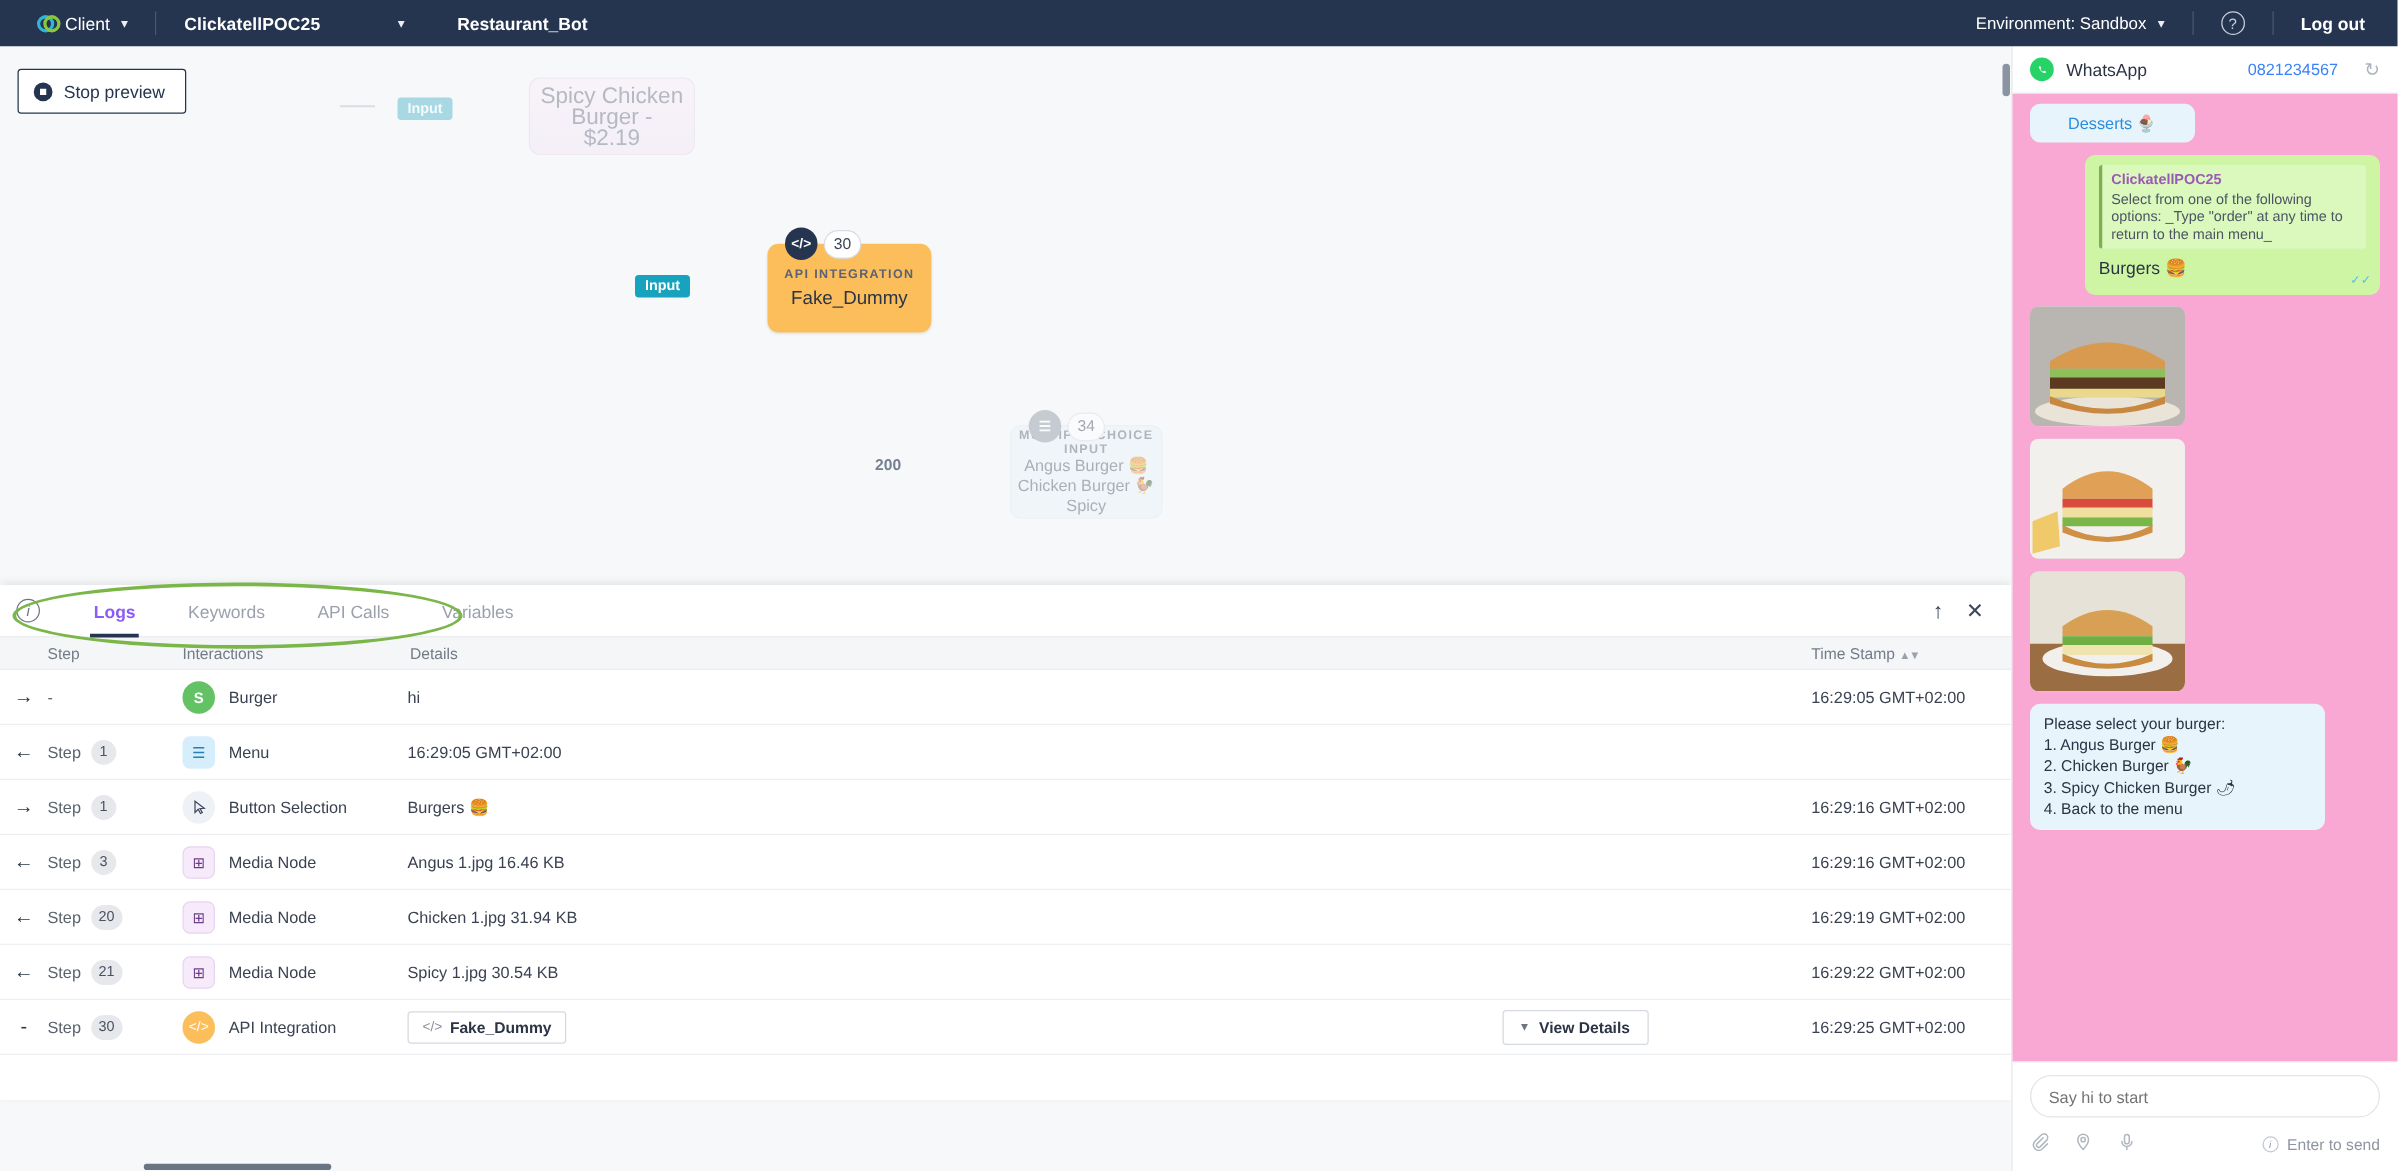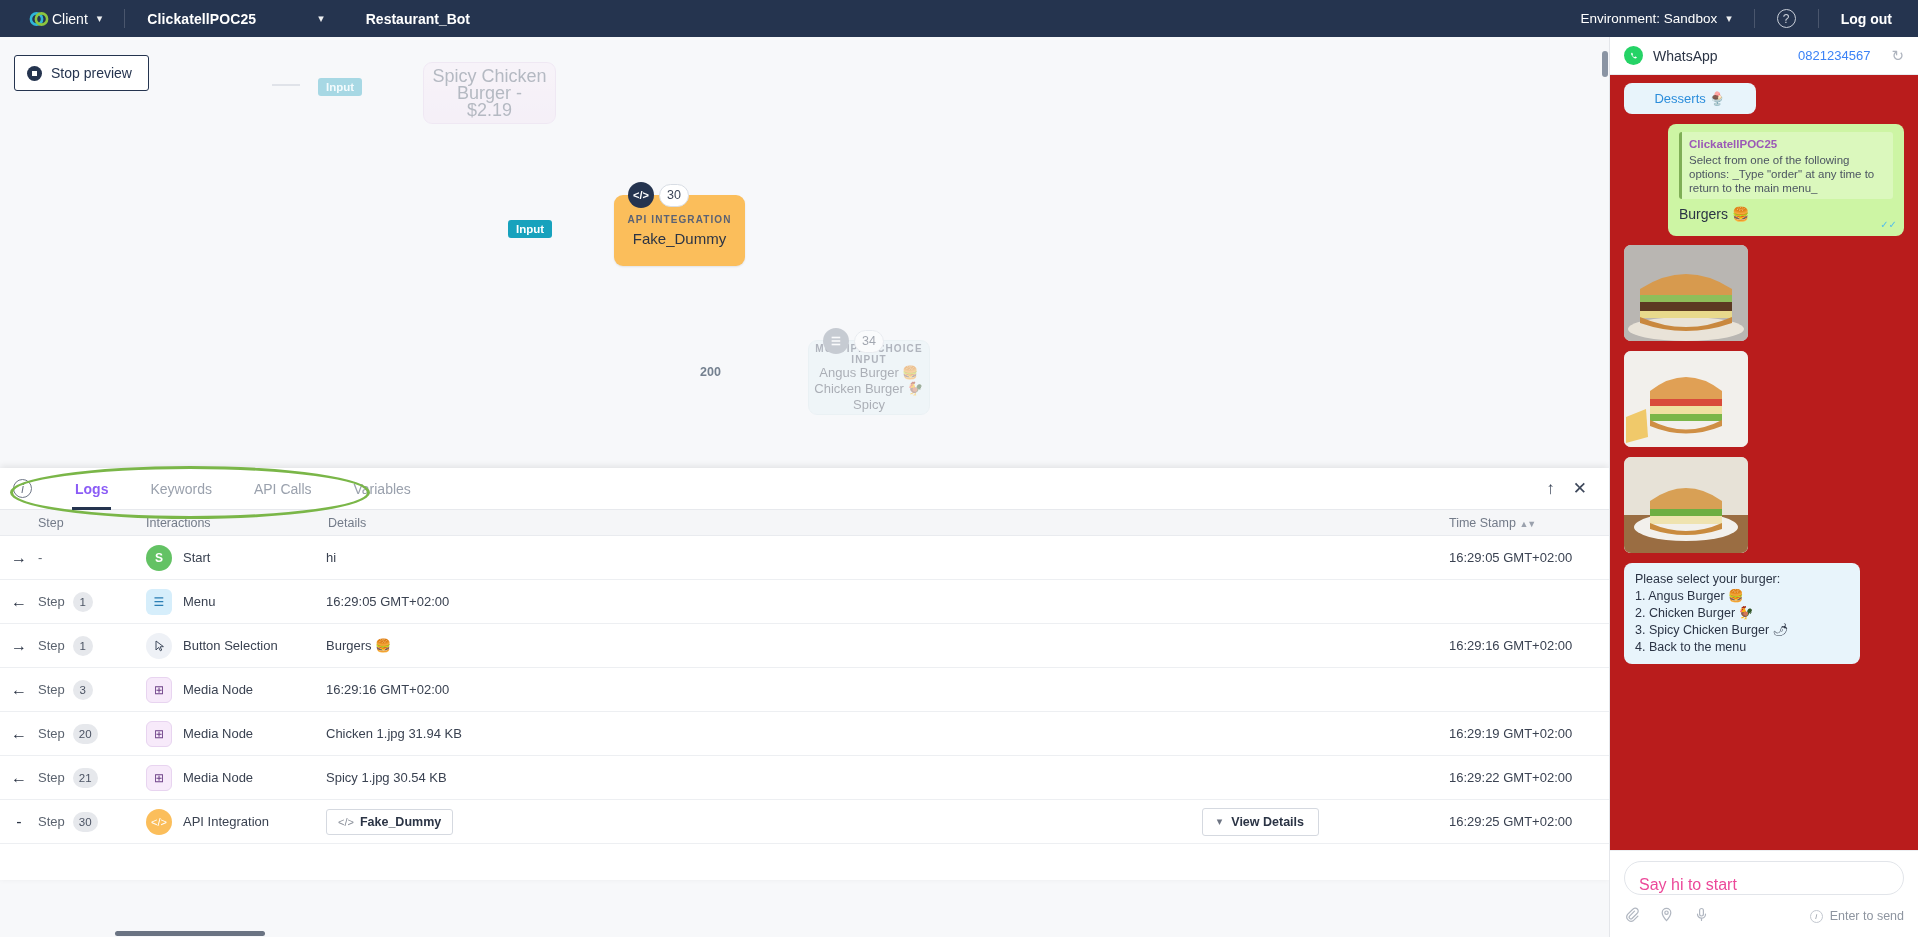--- a/index.html
+++ b/index.html
@@ -228,21 +228,21 @@
     width: 19px; height: 19px; border-radius: 50%;
     background: #25d366; color: #fff;
     display:flex; align-items:center; justify-content:center; font-size: 12px;
   }
   .wa-name { font-size: 14px; color: #2b3445; font-weight: 500; }
   .wa-num { margin-left:auto; font-size: 13px; color: #3b82f6; }
   .wa-refresh { color:#aeb4be; font-size: 15px; margin-left: 11px; }
 
   #wa-body {
     flex: 1 1 auto; overflow: hidden; position: relative;
-    padding: 8px 14px 6px 14px; background: #b91c1c;
+    padding: 8px 14px 6px 14px; background: #f9a8d4;
   }
   .bub { border-radius: 8px; padding: 8px 11px; font-size: 12.5px; line-height: 16px; max-width: 236px; margin-bottom: 9px; }
   .bub.in  { background: #e8f4fb; color:#2b3445; }
   .bub.out { background: #cdf5a4; color:#2b3445; margin-left: auto; position:relative; }
   .quoted {
     border-left: 3px solid #7fae56; background: rgba(255,255,255,.28);
     padding: 4px 7px; margin-bottom: 5px; border-radius: 3px;
   }
   .q-name { color: #9b59b6; font-size: 11.5px; font-weight: 600; margin-bottom:1px; }
   .q-text { color: #4c5562; font-size: 11.5px; line-height: 14px; }
@@ -253,22 +253,22 @@
 
   .photo { width: 124px; height: 96px; border-radius: 7px; margin-bottom: 10px;
            overflow:hidden; position:relative; background:#ddd; }
   .photo svg { display:block; width:100%; height:100%; }
 
   .msg-list { font-size:12.5px; line-height:17px; }
 
   #wa-foot { flex:none; border-top: 1px solid #eceef1; padding: 10px 14px 12px; }
   .wa-input {
     border: 1px solid #e2e5ea; border-radius: 18px;
-    height: 34px; display:flex; align-items:flex-end; padding: 0 14px;
-    font-size: 16px; color: #ec4899;
+    height: 34px; display:flex; align-items:center; padding: 0 14px;
+    font-size: 13px; color: #737373;
   }
   .wa-tools { display:flex; align-items:center; gap: 20px; margin-top: 12px; color:#b0b6c0; font-size:15px; }
   .wa-send { margin-left:auto; display:flex; align-items:center; gap:7px; color:#8e95a0; font-size:12.5px; }
   .wa-send .ci { width:13px; height:13px; border-radius:50%; border:1px solid #c3c8d0;
                  display:flex; align-items:center; justify-content:center; font-size:8px; font-style:italic;}
 </style>
 </head>
 <body>
 
 <div id="topbar">
@@ -395,21 +395,21 @@
     </div>
   </div>
 
   <div class="trow">
     <div class="c-dir">→</div>
     <div class="c-step">
       <span class="step-lbl">-</span>
     </div>
     <div class="c-inter">
       <span class="ic start">S</span>
-      <span>Start</span>
+      <span>Burger</span>
     </div>
     <div class="c-det">hi</div>
     <div class="c-ts">16:29:05 GMT+02:00</div>
   </div>
 
   <div class="trow">
     <div class="c-dir">←</div>
     <div class="c-step">
       <span class="step-lbl">Step</span>
       <span class="step-pill">1</span>
@@ -442,20 +442,21 @@
   <div class="trow">
     <div class="c-dir">←</div>
     <div class="c-step">
       <span class="step-lbl">Step</span>
       <span class="step-pill">3</span>
     </div>
     <div class="c-inter">
       <span class="ic media">⊞</span>
       <span>Media Node</span>
     </div>
+    <div class="c-det">Angus 1.jpg 16.46 KB</div>
     <div class="c-ts">16:29:16 GMT+02:00</div>
   </div>
 
   <div class="trow">
     <div class="c-dir">←</div>
     <div class="c-step">
       <span class="step-lbl">Step</span>
       <span class="step-pill">20</span>
     </div>
     <div class="c-inter">

